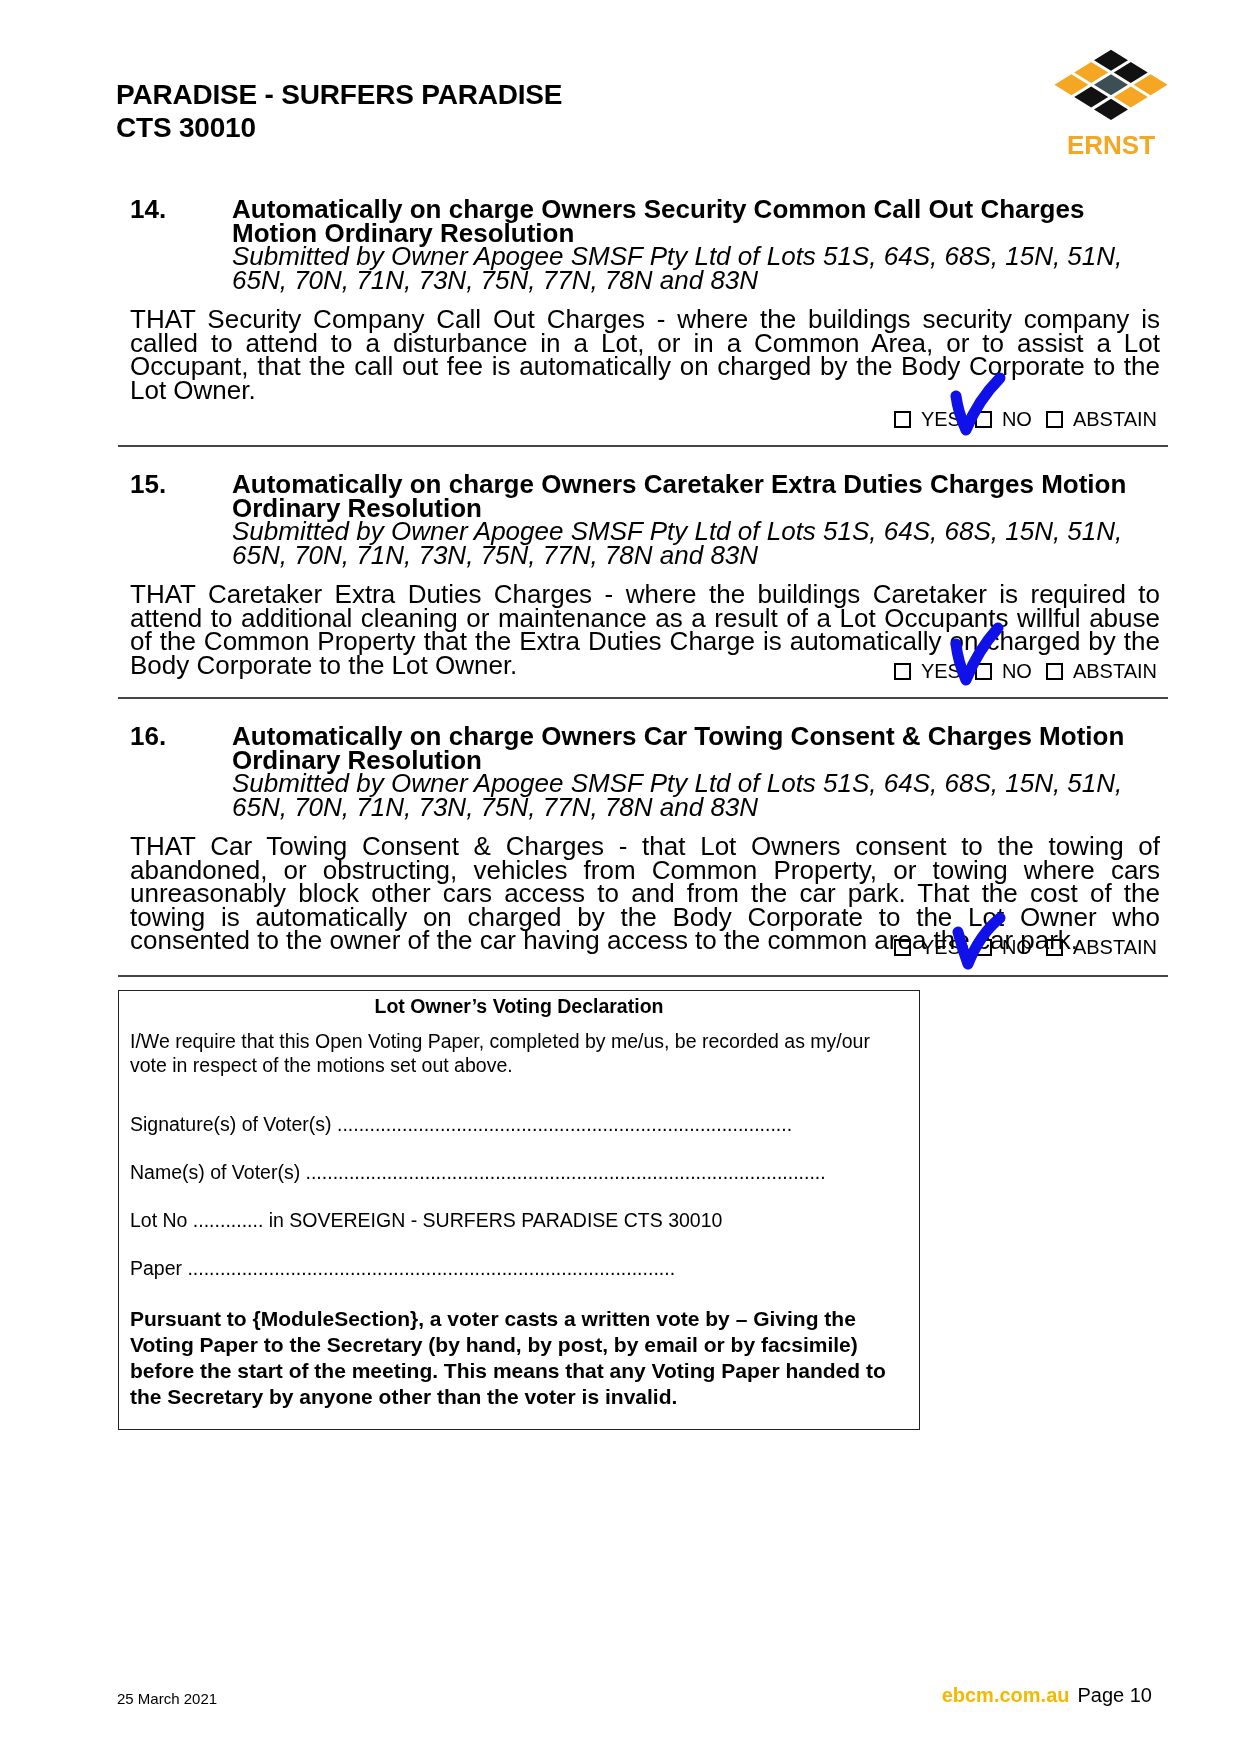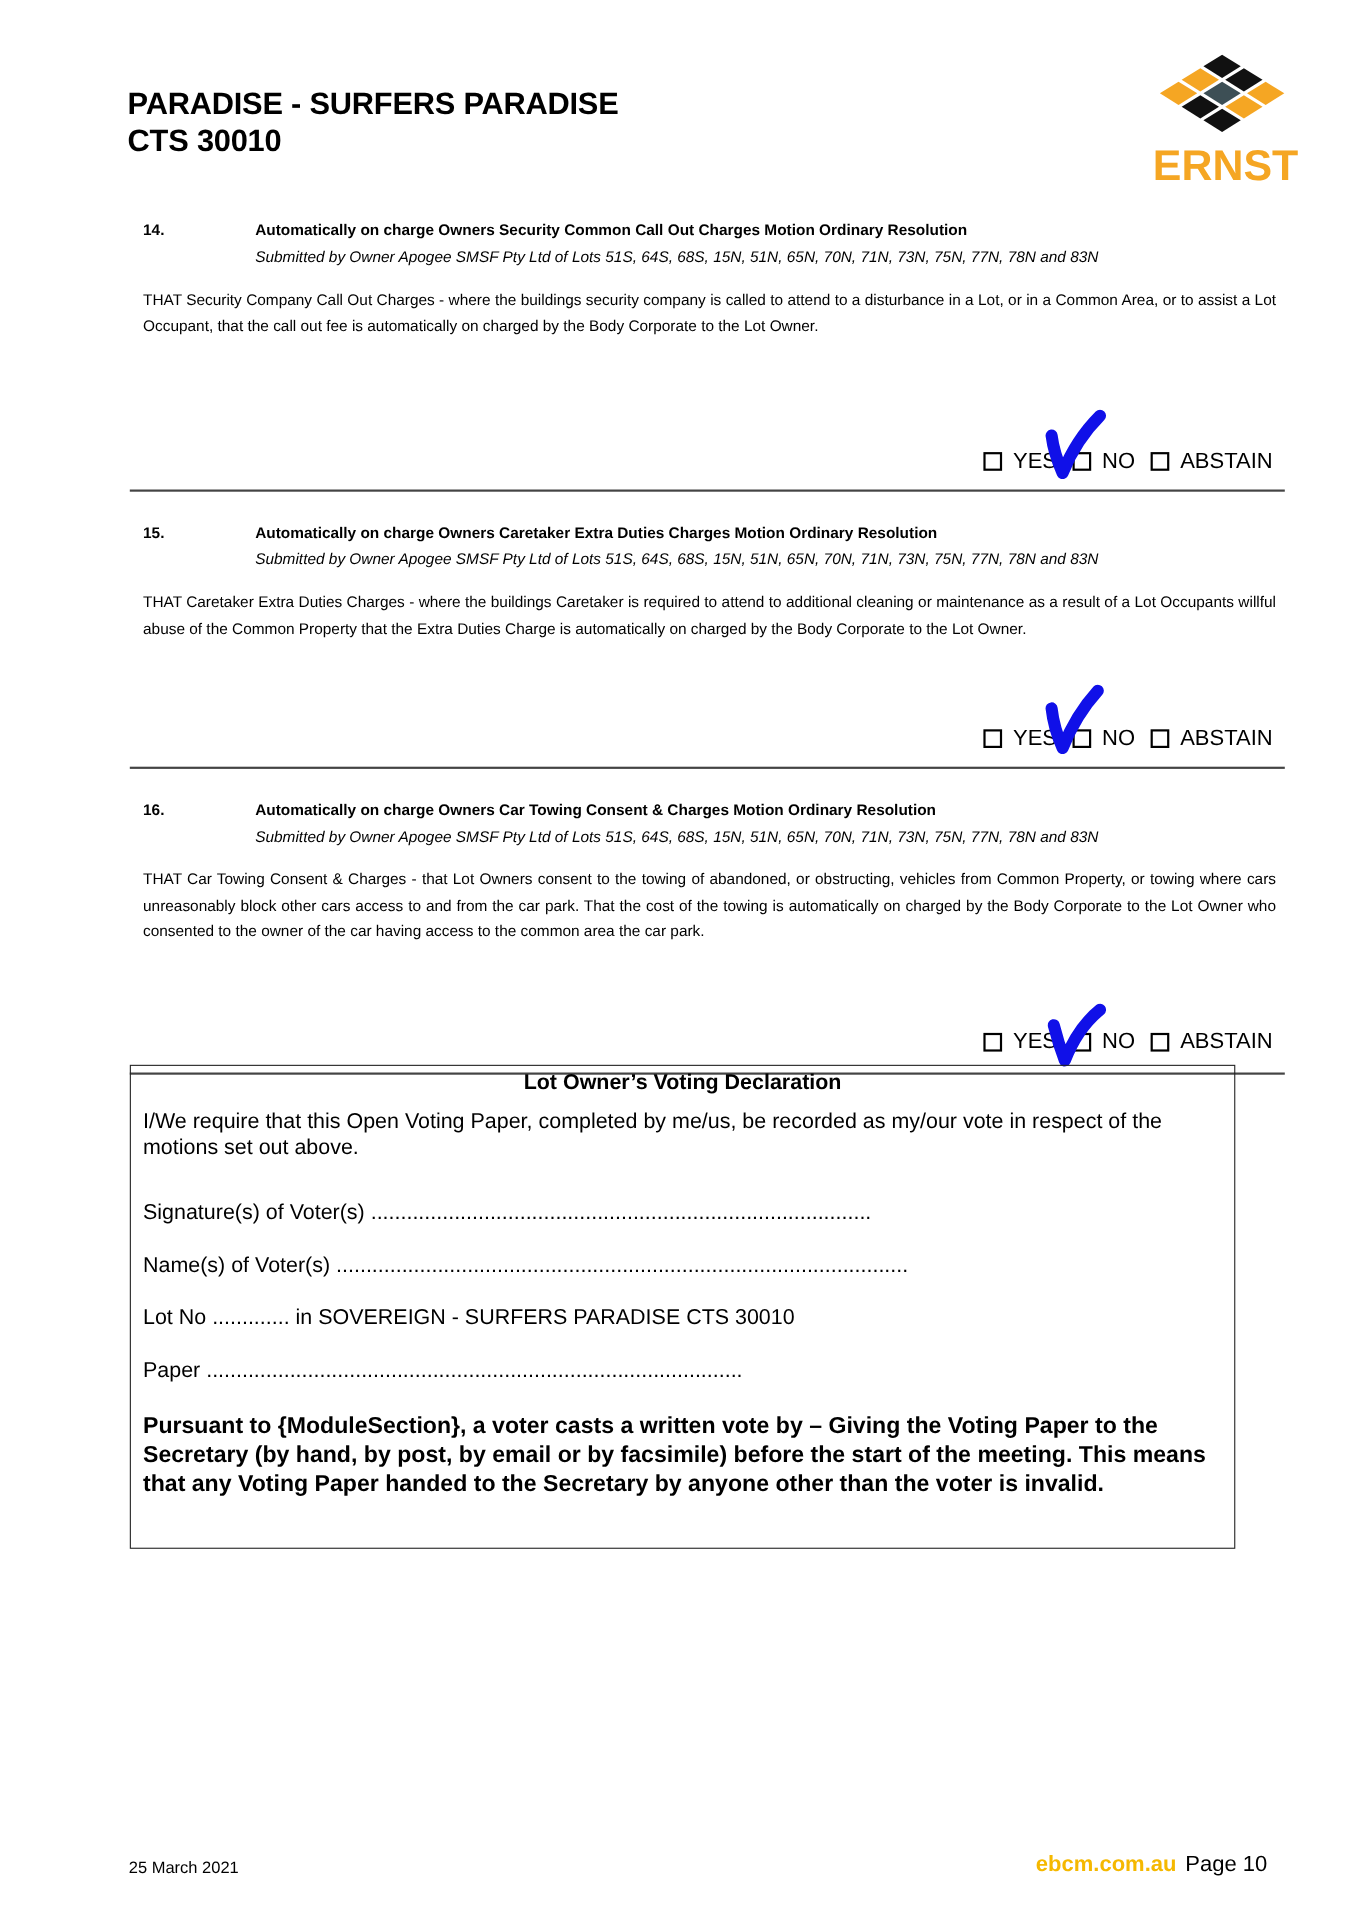--- a/index.html
+++ b/index.html
@@ -1,33 +1,33 @@
 <!DOCTYPE html>
 <html><head>
 <meta charset="utf-8">
 <style>
   html, body { margin:0; padding:0; background:#fff; }
   body { width:1240px; height:1754px; position:relative; overflow:hidden; font-family:"Liberation Sans", sans-serif; color:#000; }
   .abs { position:absolute; }
   .title { left:116px; top:78px; font-size:28px; font-weight:bold; line-height:33px; letter-spacing:-0.2px; }
   .logo { left:1048px; top:44px; width:126px; height:124px; }
-  .logo-text { position:absolute; left:0; top:86px; width:126px; text-align:center; font-size:39px; font-weight:bold; color:#F5A623; letter-spacing:0px; }
-  .motion { position:absolute; left:130px; width:1030px; font-size:14px; line-height:23.5px; }
+  .logo-text { position:absolute; left:0; top:86px; width:126px; text-align:center; font-size:26px; font-weight:bold; color:#F5A623; letter-spacing:0px; }
+  .motion { position:absolute; left:130px; width:1030px; font-size:26px; line-height:23.5px; }
   .num { position:absolute; left:0; top:0; font-weight:bold; }
   .mhead { margin-left:102px; font-weight:bold; }
   .msub { margin-left:102px; font-style:italic; }
   .mbody { margin-left:0; margin-top:16px; text-align:justify; }
   .mbody b { font-weight:normal; }
   .vote { position:absolute; right:83px; font-size:20px; display:flex; align-items:center; gap:0; }
   .cb { width:14px; height:14px; border:2.5px solid #000; display:inline-block; margin-right:10px; box-sizing:border-box; width:17px; height:17px; }
   .vlabel { margin-right:14px; }
   .vlabel:last-child { margin-right:0; }
   .tick { position:absolute; }
   .divider { position:absolute; left:118px; width:1050px; height:2px; background:#444; }
-  .decl { position:absolute; left:118px; top:968px; width:1005px; height:440px; border:1.5px solid #222; box-sizing:border-box; font-size:19.5px;padding-left:42px; }
+  .decl { position:absolute; left:118px; top:990px; width:802px; height:440px; border:1.5px solid #222; box-sizing:border-box; font-size:19.5px;padding-left:42px; }
   .decl-title { position:absolute; left:0; width:100%; top:4px; text-align:center; font-weight:bold; }
   .decl-intro { position:absolute; left:11px; right:10px; top:38px; line-height:24px; }
   .decl-line { position:absolute; left:11px; }
   .decl-note { position:absolute; left:11px; right:10px; top:315px; font-weight:bold; font-size:21px; line-height:26px; }
   .footer-date { left:117px; top:1690px; font-size:15px; }
   .footer-right { right:88px; top:1684px; font-size:20px; }
   .footer-site { color:#F5B800; font-weight:bold; }
   .footer-page { margin-left:8px; }
 </style>
 </head>

